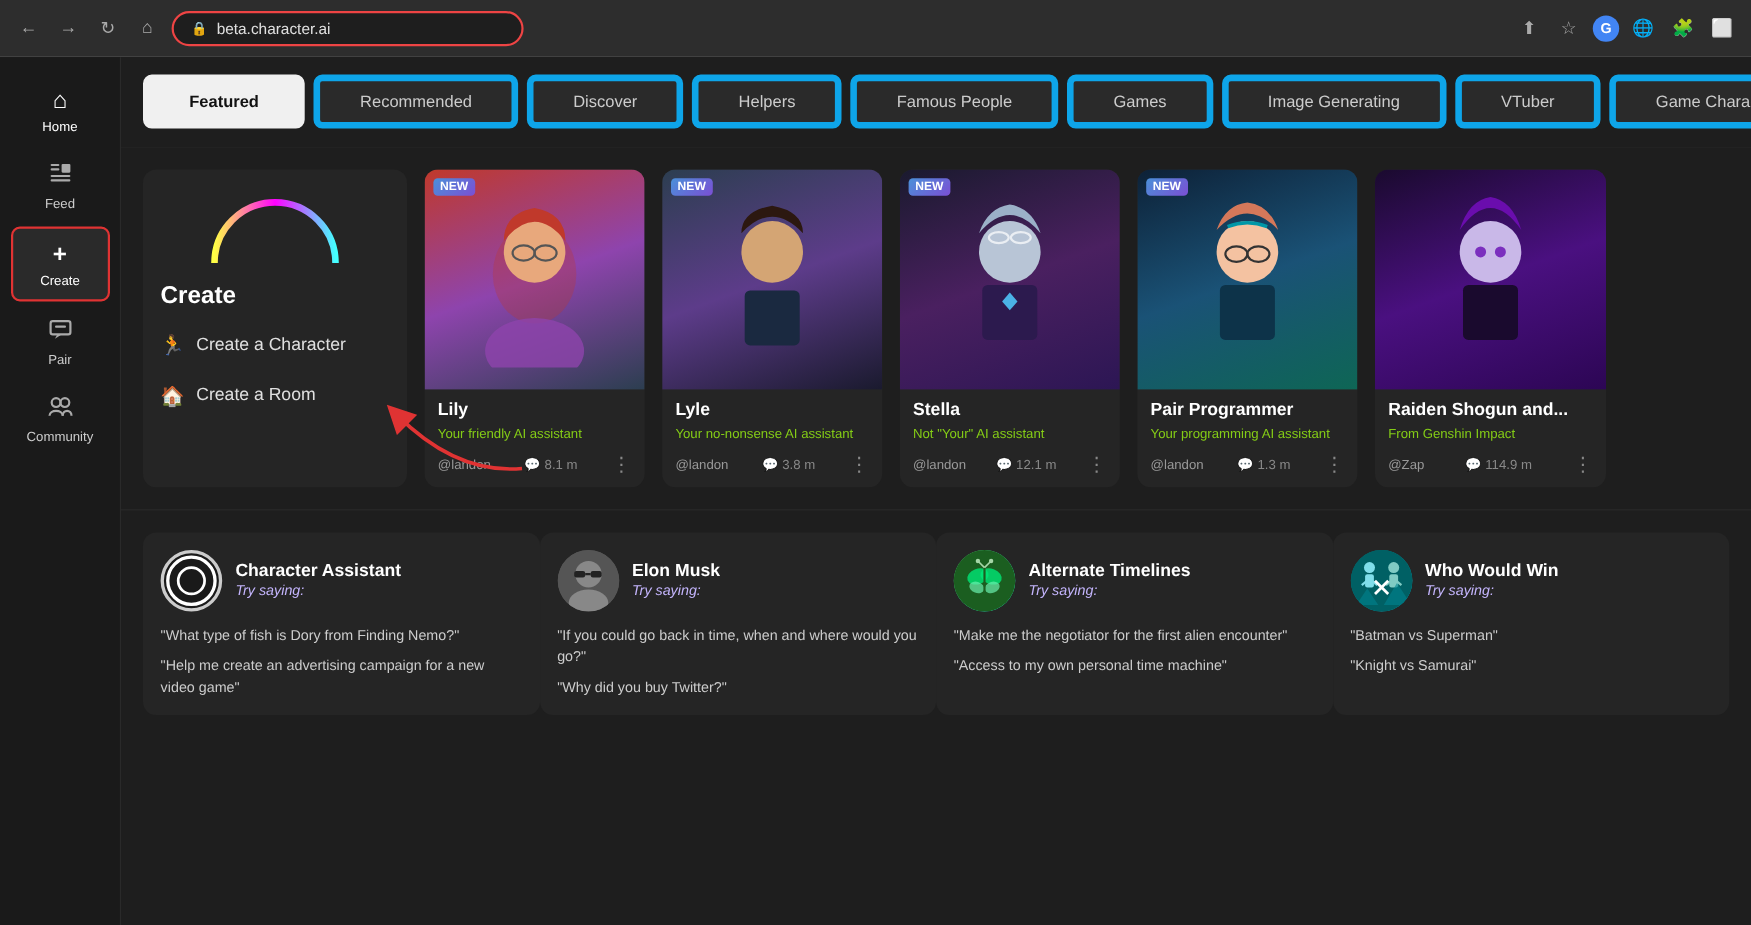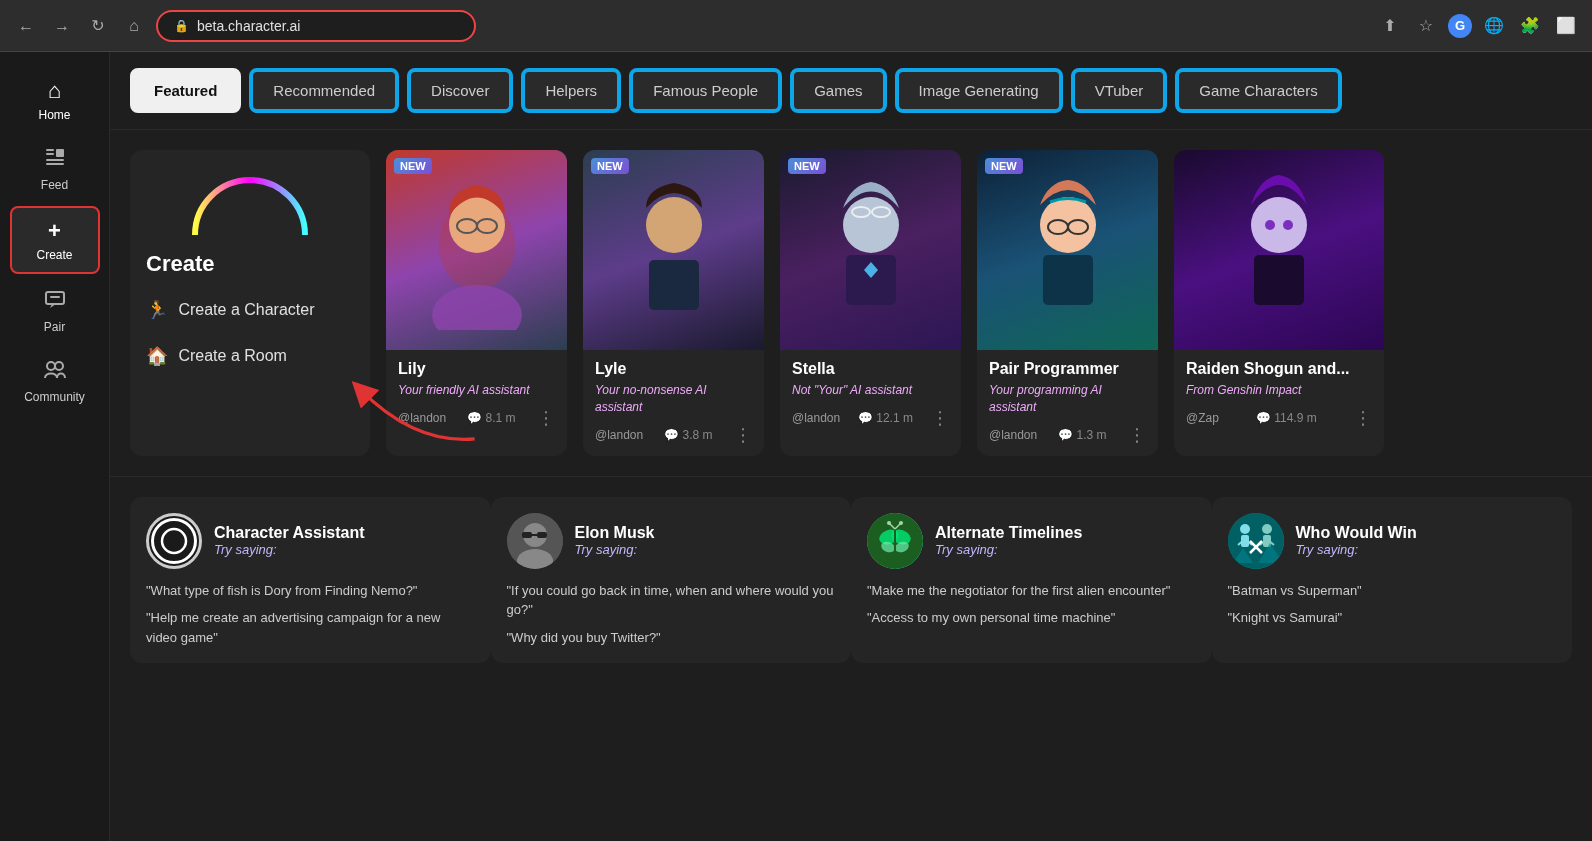--- a/index.html
+++ b/index.html
@@ -131,23 +131,23 @@
       gap: 8px;
       padding: 16px 20px;
       background: #1e1e1e;
       border-bottom: 1px solid #2a2a2a;
       overflow-x: auto;
     }
     .category-tabs::-webkit-scrollbar { height: 4px; }
     .category-tabs::-webkit-scrollbar-track { background: #1e1e1e; }
     .category-tabs::-webkit-scrollbar-thumb { background: #444; border-radius: 2px; }
     .tab-btn {
-      padding: 10px 20px;
+      padding: 10px 36px;
       border-radius: 8px;
-      border: 4px solid #0ea5e9;
+      border: 6px solid #0ea5e9;
       background: #2a2a2a;
       color: #ccc;
       cursor: pointer;
       font-size: 15px;
       white-space: nowrap;
       flex-shrink: 0;
     }
     .tab-btn.active {
       background: #f0f0f0;
       color: #111;
@@ -209,21 +209,21 @@
       position: absolute;
       right: -80px;
       bottom: 40px;
       width: 100px;
       height: 60px;
       pointer-events: none;
     }
 
     
     .character-card {
-      width: 181px;
+      width: 200px;
       flex-shrink: 0;
       background: #252525;
       border-radius: 12px;
       overflow: hidden;
       cursor: pointer;
       transition: background 0.2s;
     }
     .character-card-img {
       width: 100%;
       height: 200px;
@@ -249,24 +249,23 @@
       padding: 10px 12px;
     }
     .card-name {
       font-size: 16px;
       font-weight: 700;
       color: #fff;
       margin-bottom: 4px;
     }
     .card-desc {
       font-size: 12px;
-      color: #f0abfc;
+      color: #84cc16;
       margin-bottom: 8px;
       line-height: 1.4;
-      font-style: italic;
     }
     .card-footer {
       display: flex;
       align-items: center;
       justify-content: space-between;
       font-size: 12px;
       color: #888;
     }
     .card-footer .author { color: #999; }
     .card-footer .count {

